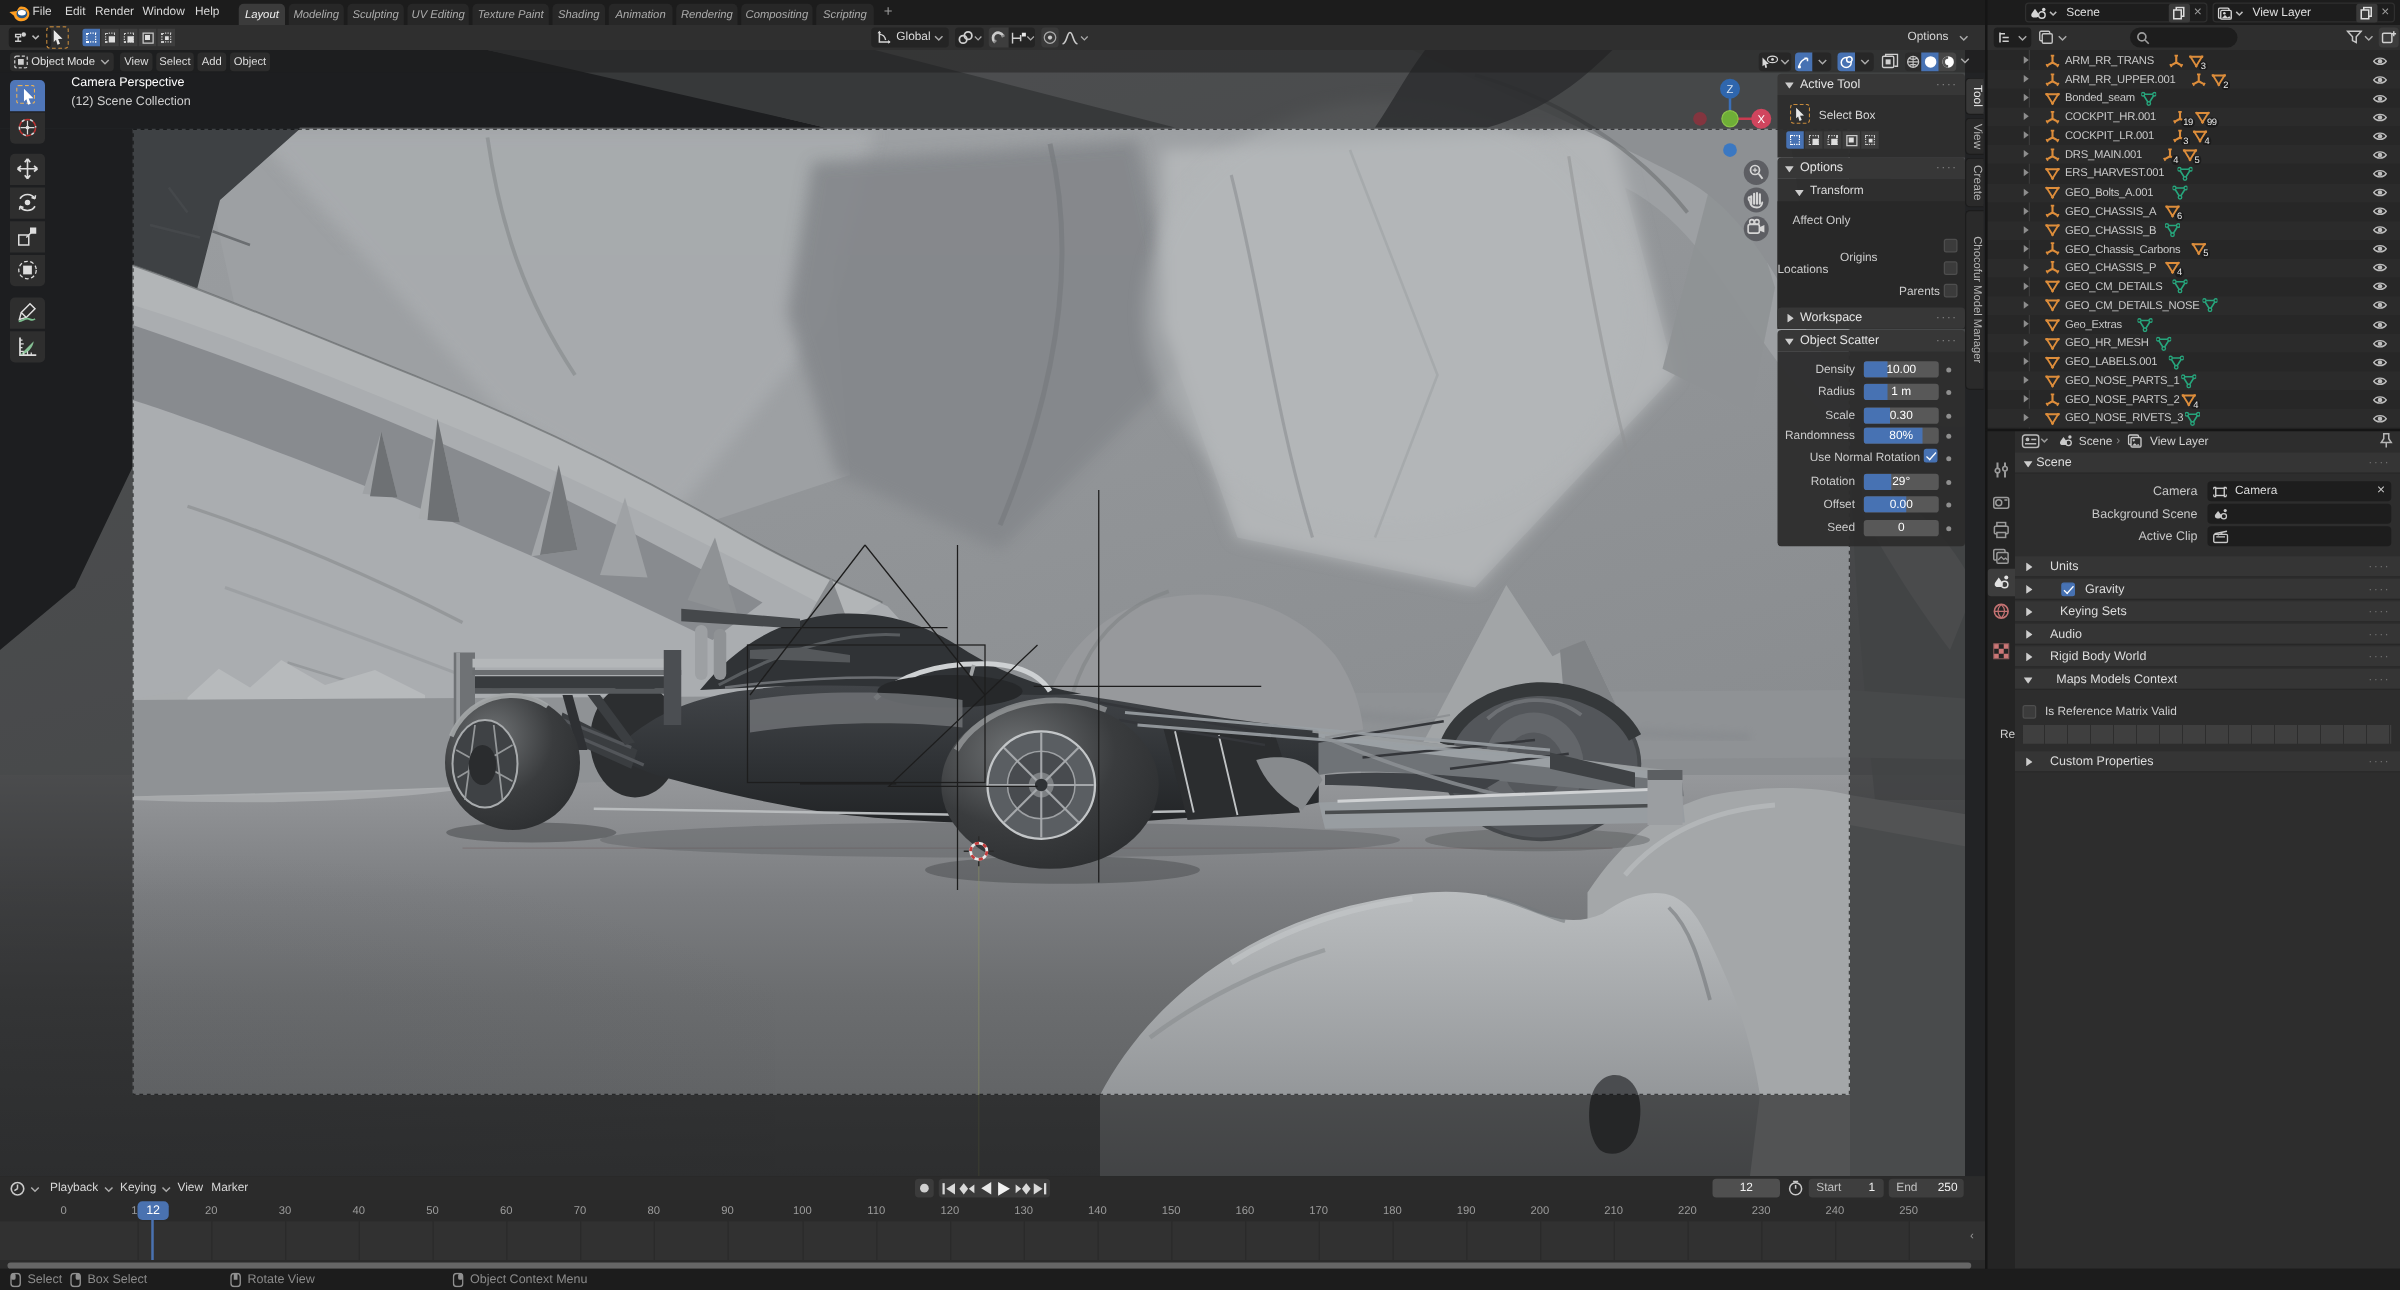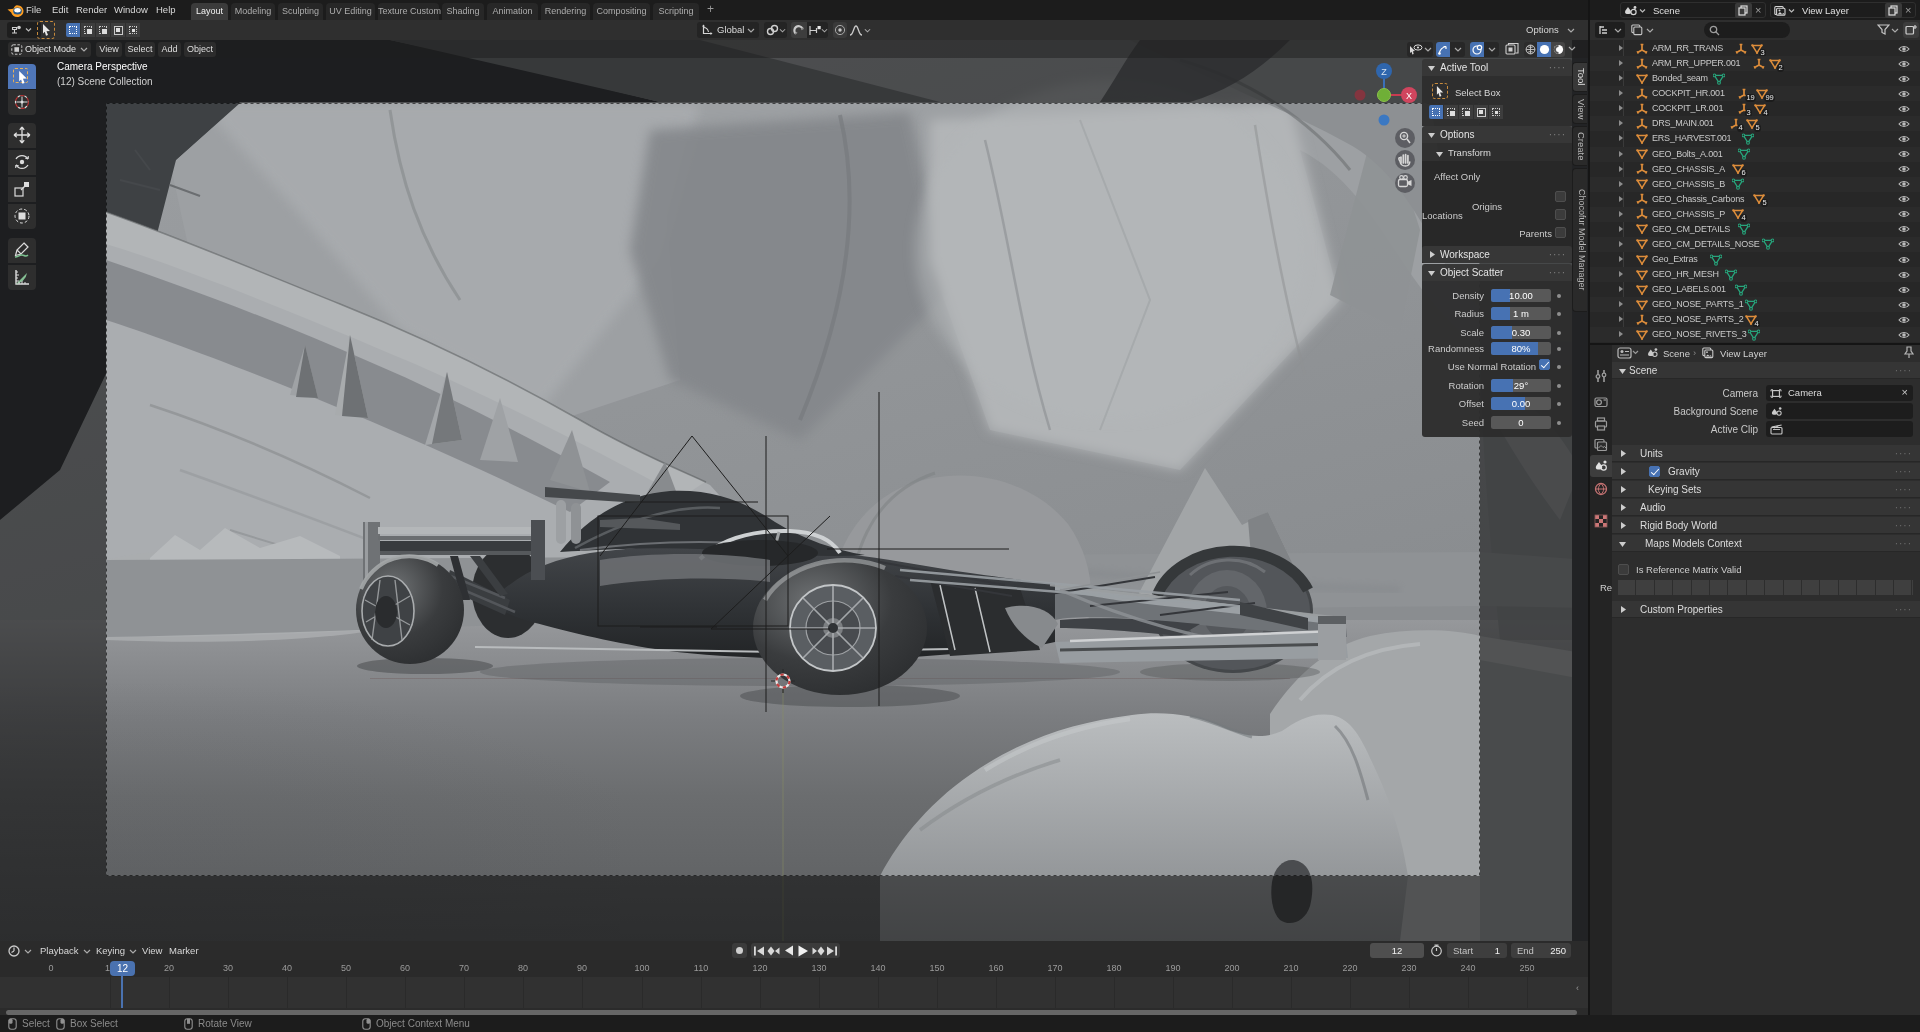--- a/index.html
+++ b/index.html
@@ -5,21 +5,21 @@
 * { margin:0; padding:0; box-sizing:border-box; }
 html,body { width:1920px; height:1032px; overflow:hidden; background:#1f1f1f;
   font-family:"Liberation Sans", sans-serif; }
 #root { position:absolute; top:0; left:0; width:1920px; height:1032px;
   font-size:9.5px; color:#d4d4d4; }
 .abs { position:absolute; }
 
 #row1 { position:absolute; top:0; left:0; width:1920px; height:20px; background:#1c1c1c; }
 .menu1 { position:absolute; top:0; height:20px; line-height:20px; color:#d9d9d9; font-size:9.5px; }
 .wtab { position:absolute; top:3px; height:17px; line-height:17px; text-align:center;
-  background:#272727; color:#acacac; font-size:9px; border-radius:4px 4px 0 0; white-space:nowrap; }
+  background:#272727; color:#acacac; font-size:9px; border-radius:4px 4px 0 0; white-space:nowrap;font-style:italic; }
 .wtab.act { background:#3b3b3b; color:#f2f2f2; }
 #row2 { position:absolute; top:20px; left:0; width:1920px; height:20px; background:#2f2f2f; }
 
 #vphead { position:absolute; top:40px; left:0; width:1588px; height:18px; background:rgba(30,30,30,0.5); }
 .hbtn { position:absolute; top:1.5px; height:15px; line-height:15px; text-align:center;
   background:#2c2c2c; color:#dedede; border-radius:3px; font-size:9px; }
 
 .fld { position:absolute; background:#1d1d1d; border-radius:3px; color:#cfcfcf; }
 .chk { position:absolute; width:11px; height:11px; border-radius:2px; background:#3b3b3b;
   border:1px solid #4e4e4e; }
@@ -417,21 +417,21 @@
     </svg>
     <div class="menu1" style="left:26px">File</div>
     <div class="menu1" style="left:52px">Edit</div>
     <div class="menu1" style="left:76px">Render</div>
     <div class="menu1" style="left:114px">Window</div>
     <div class="menu1" style="left:156px">Help</div>
     <div class="wtab act" style="left:191px;width:37px">Layout</div>
     <div class="wtab" style="left:231px;width:44px">Modeling</div>
     <div class="wtab" style="left:278px;width:45px">Sculpting</div>
     <div class="wtab" style="left:326px;width:49px">UV Editing</div>
-    <div class="wtab" style="left:378px;width:61px">Texture Custom</div>
+    <div class="wtab" style="left:378px;width:61px">Texture Paint</div>
     <div class="wtab" style="left:442px;width:42px">Shading</div>
     <div class="wtab" style="left:487px;width:51px">Animation</div>
     <div class="wtab" style="left:541px;width:49px">Rendering</div>
     <div class="wtab" style="left:593px;width:57px">Compositing</div>
     <div class="wtab" style="left:653px;width:46px">Scripting</div>
     <div class="menu1" style="left:707px;color:#9a9a9a;font-size:12px;top:-1px">+</div>
 
     <div class="abs" style="left:1620px;top:2px;width:146px;height:16px;background:#1d1d1d;border-radius:3px;border:1px solid #2f2f2f">
       <svg class="abs" style="left:3px;top:2px" width="22" height="11" viewBox="0 0 22 11">
         <path d="M3,9 C1,9 0.5,7 1.5,5.5 L4,2 L6.5,5.5 C7.5,7 7,9 5,9 Z" fill="#d5d5d5"></path>

